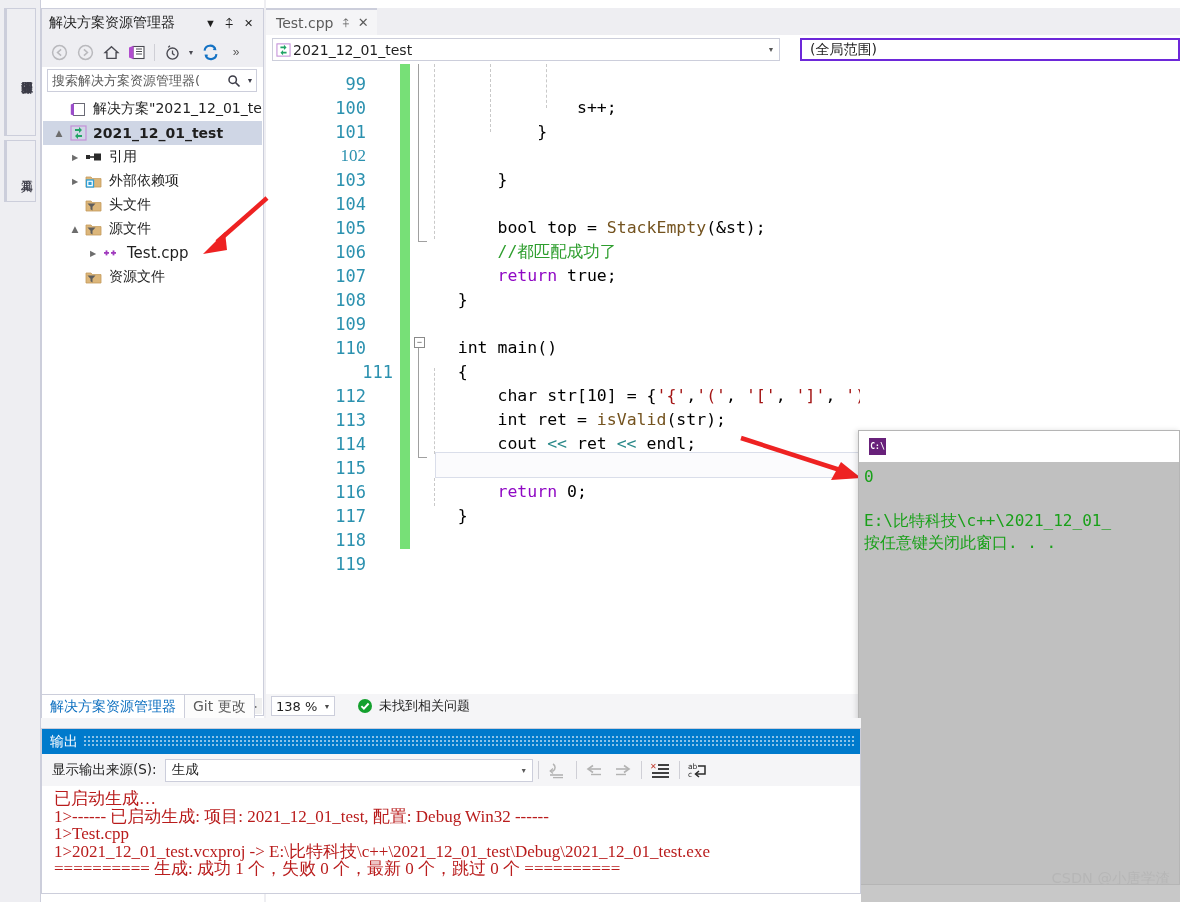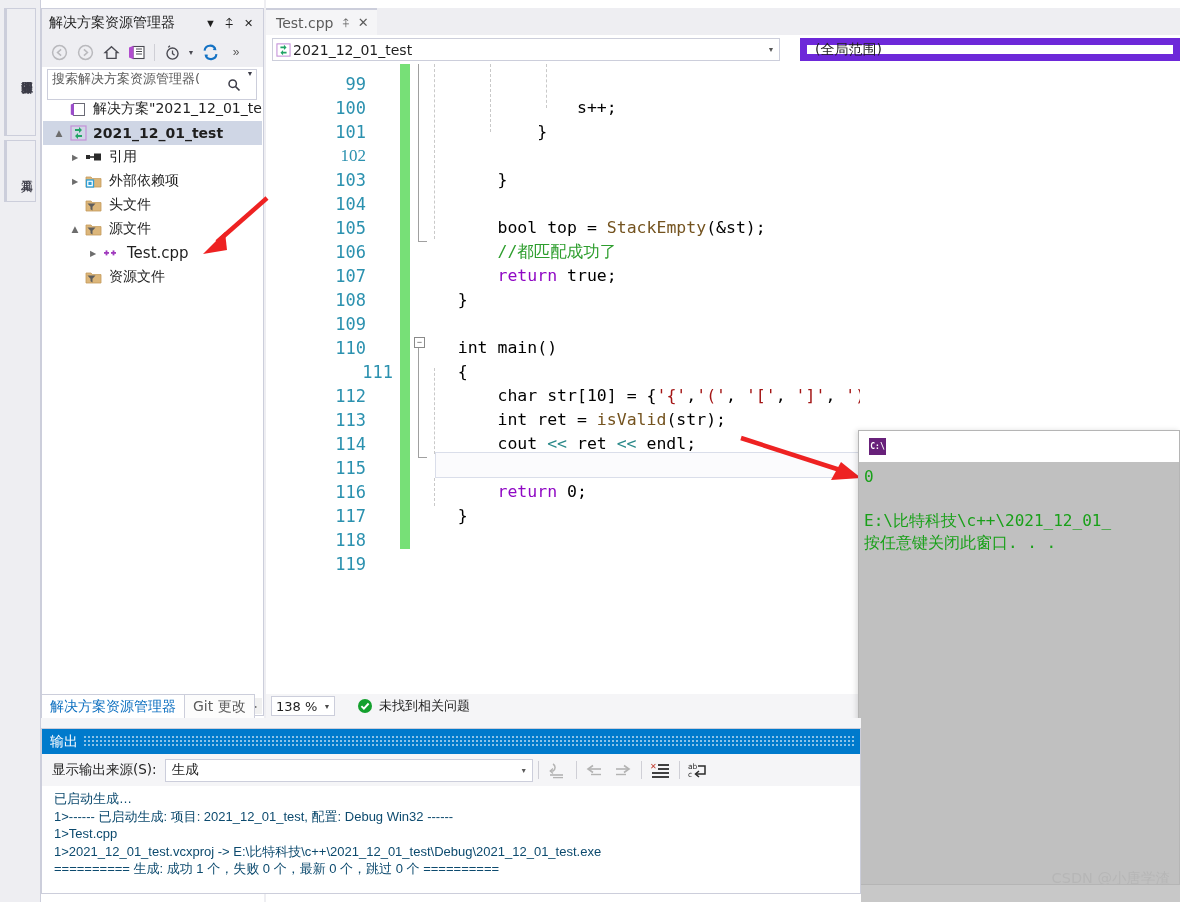--- a/index.html
+++ b/index.html
@@ -46,23 +46,23 @@
   }
   .hdr-btn{width:19px;height:22px;display:flex;align-items:center;justify-content:center;
            color:#1e1e1e;font-size:11px;cursor:default;}
   #se-toolbar{
     position:absolute;left:0;top:28px;width:100%;height:30px;
     background:#eeeef2;display:flex;align-items:center;padding-left:4px;box-sizing:border-box;
   }
   .tbtn{width:26px;height:24px;display:flex;align-items:center;justify-content:center;}
   .tsep{width:1px;height:17px;background:#cfcfd6;margin:0 4px;}
   #se-search{
-    position:absolute;left:5px;top:60px;width:210px;height:31px;
+    position:absolute;left:5px;top:60px;width:210px;height:23px;
     background:#fff;border:1px solid #cccedb;box-sizing:border-box;
-    display:flex;
+    display:flex;align-items:center;
   }
   #se-search-text{
     flex:1;font-size:13px;color:#5a5a5a;padding-left:4px;white-space:nowrap;overflow:hidden;
     font-family:"DejaVu Sans",sans-serif;
   }
   #se-tree{position:absolute;left:1px;top:88px;width:219px;}
   .tnode{height:24px;display:flex;align-items:center;white-space:nowrap;font-size:14px;
          font-family:"DejaVu Sans",sans-serif;color:#1e1e1e;}
   .tnode.sel{background:#cfd6e5;}
   .tnode .lbl{padding-left:4px;}
@@ -116,21 +116,21 @@
   #navbar{left:266px;top:35px;width:914px;height:29px;background:#ffffff;
           border-bottom:1px solid #cccedb;display:flex;align-items:center;}
   #nav-left{
     width:508px;height:23px;margin-left:6px;background:#fff;border:1px solid #cccedb;
     display:flex;align-items:center;box-sizing:border-box;
   }
   #nav-left-ico{width:20px;display:flex;align-items:center;justify-content:center;}
   #nav-left-text{flex:1;font-size:14px;color:#1e1e1e;font-family:"DejaVu Sans",sans-serif;}
   #nav-left-caret{width:16px;text-align:center;font-size:7px;color:#555;}
   #nav-right{
-    width:380px;height:23px;margin-left:20px;background:#fff;border:7px solid #6d28d9;
+    width:380px;height:23px;margin-left:20px;background:#fff;border:2px solid #6d28d9;
     display:flex;align-items:center;box-sizing:border-box;
   }
   #nav-right-text{flex:1;font-size:14px;color:#1e1e1e;padding-left:8px;font-family:"DejaVu Sans",sans-serif;}
 
   
   #editor{left:266px;top:64px;width:594px;height:630px;background:#ffffff;overflow:hidden;}
   #gutter-bg{position:absolute;left:0;top:0;width:116px;height:630px;background:#ffffff;}
   #change-bar{position:absolute;left:400px;top:64px;width:10px;height:485px;background:#77e077;}
   .lnum{
     position:absolute;width:100px;text-align:right;color:#2b91af;
@@ -205,22 +205,22 @@
   }
   #out-combo-text{flex:1;font-size:13.5px;padding-left:6px;font-family:"DejaVu Sans",sans-serif;}
   #out-combo-caret{width:16px;text-align:center;font-size:7px;color:#5a5a5a;}
   .out-sep{width:1px;height:18px;background:#cfcfd6;margin:0 5px;}
   .obtn{width:27px;height:24px;display:flex;align-items:center;justify-content:center;}
   #output-text{
     position:absolute;left:0;top:57px;right:0;bottom:0;background:#ffffff;
     padding:4px 0 0 12px;box-sizing:border-box;overflow:hidden;
   }
   .out-line{
-    font-family:Liberation Sans, sans-serif;
-    font-size:13px;line-height:17.5px;color:#0c4a6e;white-space:pre;
+    font-family:Liberation Serif, serif;
+    font-size:17px;line-height:17.5px;color:#b91c1c;white-space:pre;
   }
 
   
   #bottom-fill{left:861px;top:885px;width:319px;height:17px;background:#c8c8c8;}
   #watermark{left:900px;top:869px;width:270px;height:24px;text-align:right;
     color:#b6b6b6;font-size:14.5px;font-family:"DejaVu Sans",sans-serif;}
   #gap-strip{left:264px;top:0;width:2px;height:902px;background:#eeeef2;}
 </style>
 </head>
 <body>

